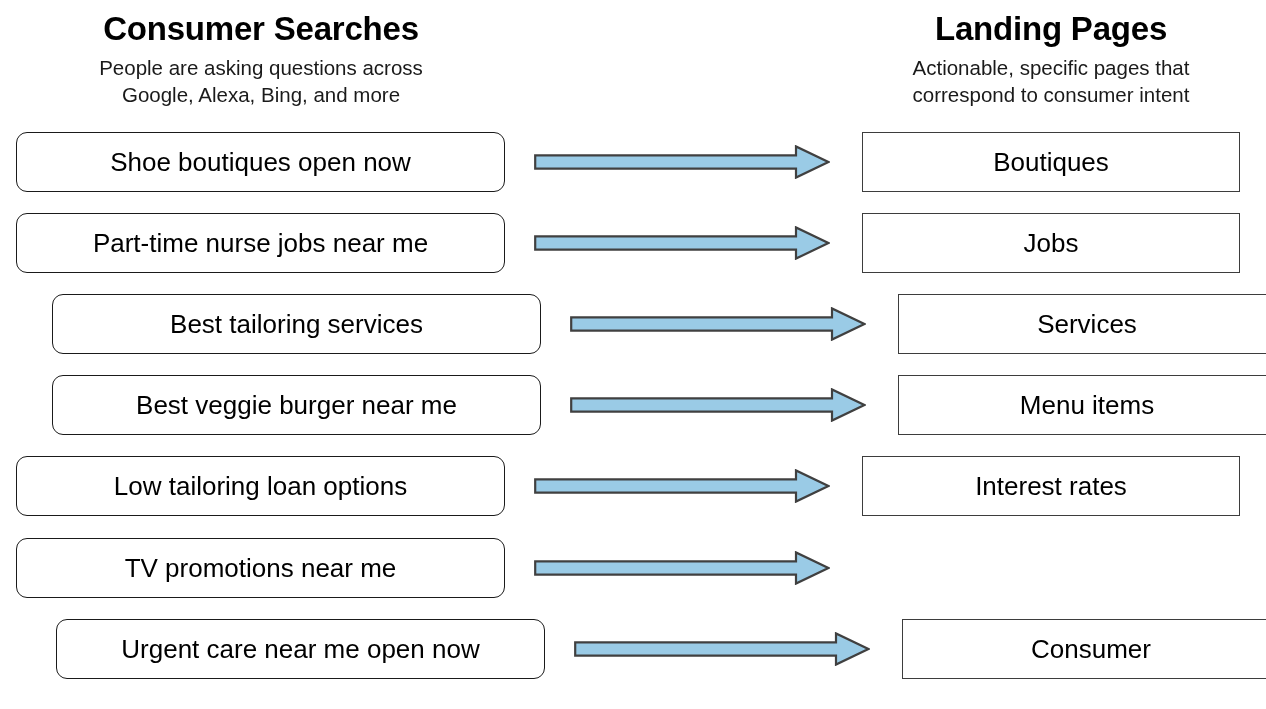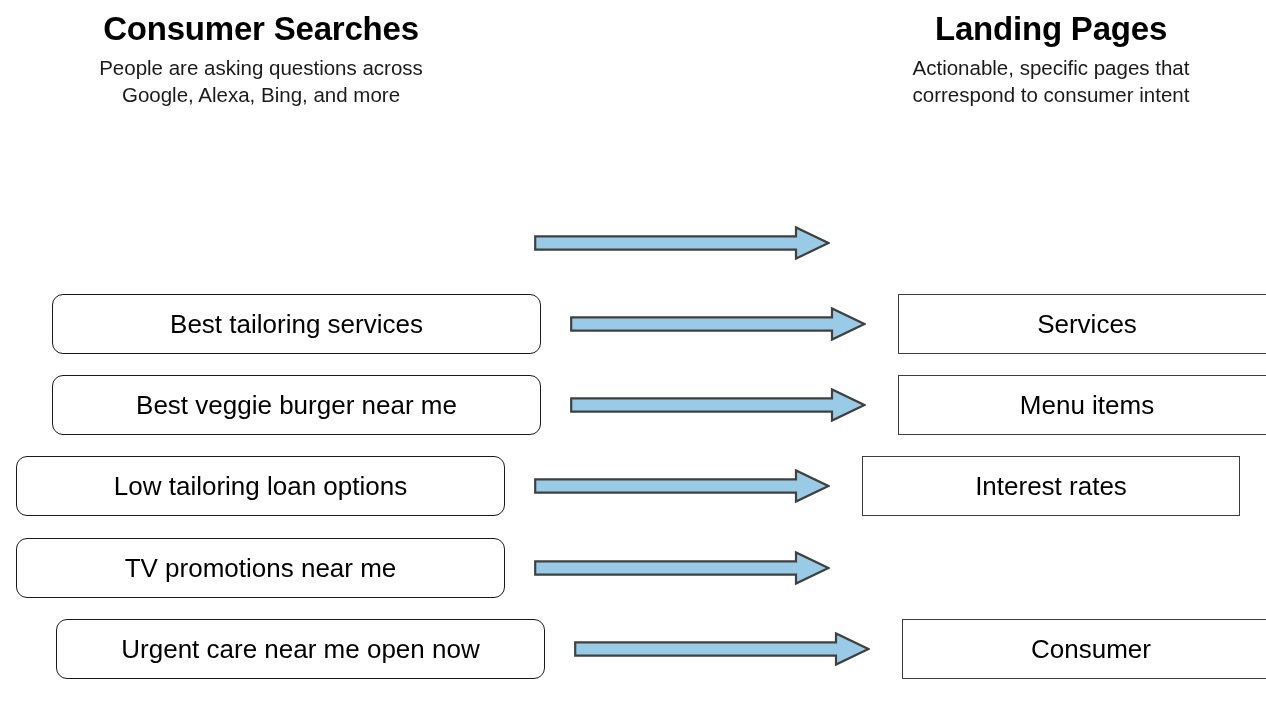--- a/index.html
+++ b/index.html
@@ -140,26 +140,45 @@
   </div>
 
   <div class="col-header right">
     <div class="col-title">Landing Pages</div>
     <div class="col-subtitle">
       <span class="sub-line">Actionable, specific pages that</span>
       <span class="sub-line">correspond to consumer intent</span>
     </div>
   </div>
 
+  <div class="row" style="top:132px;">
+    <div class="search-box">
+      <span class="search-box-label">Shoe boutiques open now</span>
+    </div>
+    <div class="arrow">
+      <svg viewBox="0 0 296 34" xmlns="http://www.w3.org/2000/svg" aria-hidden="true">
+        <path d="M1.2 10.4 H262 V1.4 L294.4 17 L262 32.6 V23.6 H1.2 Z" fill="#9ACBE6" stroke="#404040" stroke-width="2.2" stroke-linejoin="miter"></path>
+      </svg>
+    </div>
+    <div class="landing-box">
+      <span class="landing-box-label">Boutiques</span>
+    </div>
+  </div>
 
   <div class="row" style="top:213px;">
-    <div class="arrow">
-      <svg viewBox="0 0 296 34" xmlns="http://www.w3.org/2000/svg" aria-hidden="true">
-        <path d="M1.2 10.4 H262 V1.4 L294.4 17 L262 32.6 V23.6 H1.2 Z" fill="#9ACBE6" stroke="#404040" stroke-width="2.2" stroke-linejoin="miter"></path>
-      </svg>
+    <div class="search-box">
+      <span class="search-box-label">Part-time nurse jobs near me</span>
+    </div>
+    <div class="arrow">
+      <svg viewBox="0 0 296 34" xmlns="http://www.w3.org/2000/svg" aria-hidden="true">
+        <path d="M1.2 10.4 H262 V1.4 L294.4 17 L262 32.6 V23.6 H1.2 Z" fill="#9ACBE6" stroke="#404040" stroke-width="2.2" stroke-linejoin="miter"></path>
+      </svg>
+    </div>
+    <div class="landing-box">
+      <span class="landing-box-label">Jobs</span>
     </div>
   </div>
 
   <div class="row" style="top:294px;margin-left:36px;">
     <div class="search-box">
       <span class="search-box-label">Best tailoring services</span>
     </div>
     <div class="arrow">
       <svg viewBox="0 0 296 34" xmlns="http://www.w3.org/2000/svg" aria-hidden="true">
         <path d="M1.2 10.4 H262 V1.4 L294.4 17 L262 32.6 V23.6 H1.2 Z" fill="#9ACBE6" stroke="#404040" stroke-width="2.2" stroke-linejoin="miter"></path>

